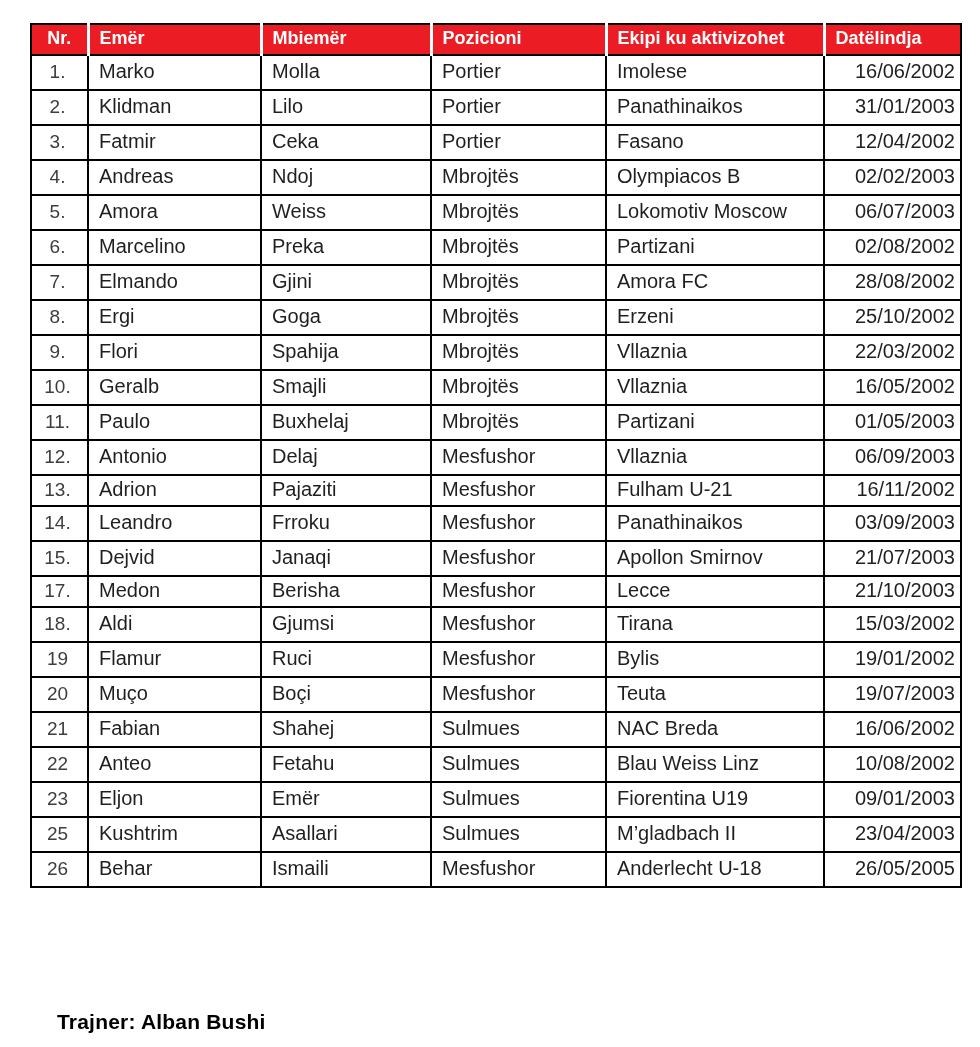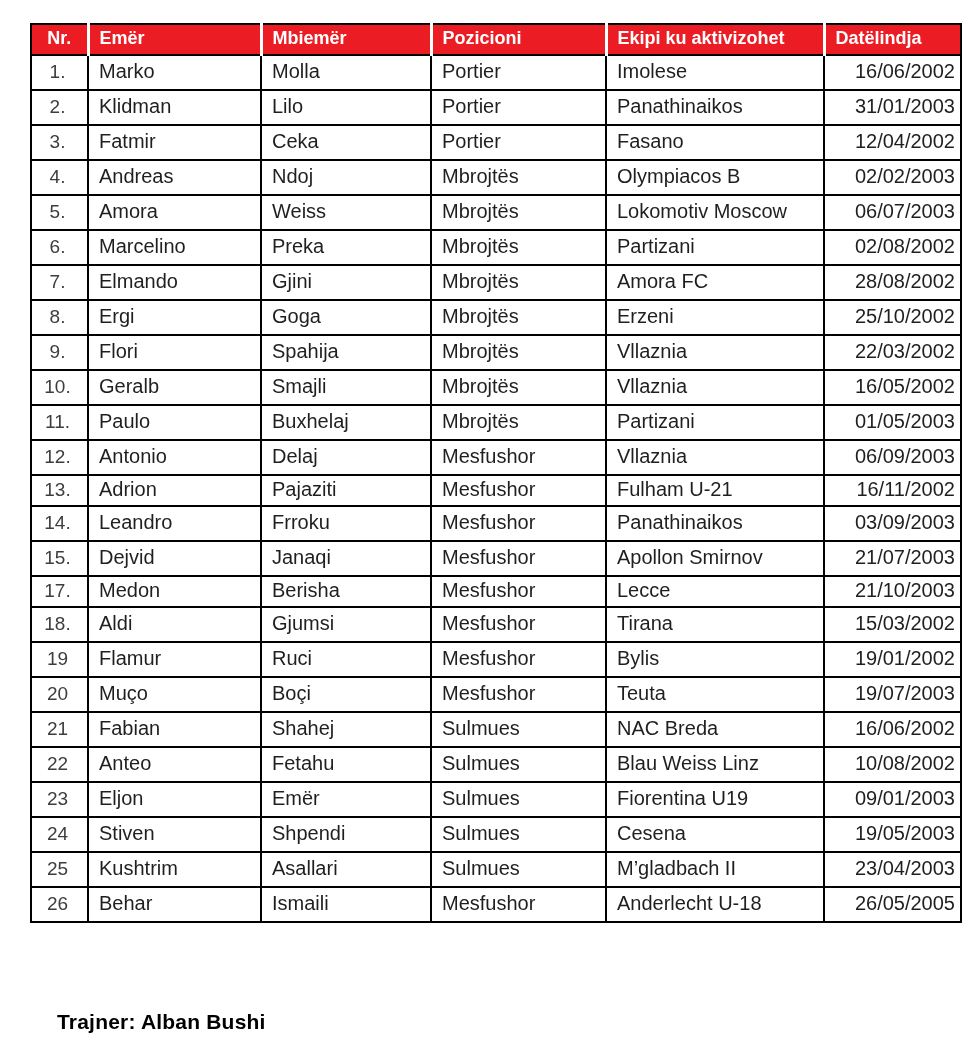--- a/index.html
+++ b/index.html
@@ -279,28 +279,20 @@
         </tr>
         <tr>
           <td class="c0">23</td>
           <td class="c1">Eljon</td>
           <td class="c2">Emër</td>
           <td class="c3">Sulmues</td>
           <td class="c4">Fiorentina U19</td>
           <td class="c5">09/01/2003</td>
         </tr>
         <tr>
-          <td class="c0">24</td>
-          <td class="c1">Stiven</td>
-          <td class="c2">Shpendi</td>
-          <td class="c3">Sulmues</td>
-          <td class="c4">Cesena</td>
-          <td class="c5">19/05/2003</td>
-        </tr>
-        <tr>
           <td class="c0">25</td>
           <td class="c1">Kushtrim</td>
           <td class="c2">Asallari</td>
           <td class="c3">Sulmues</td>
           <td class="c4">M’gladbach II</td>
           <td class="c5">23/04/2003</td>
         </tr>
         <tr>
           <td class="c0">26</td>
           <td class="c1">Behar</td>

